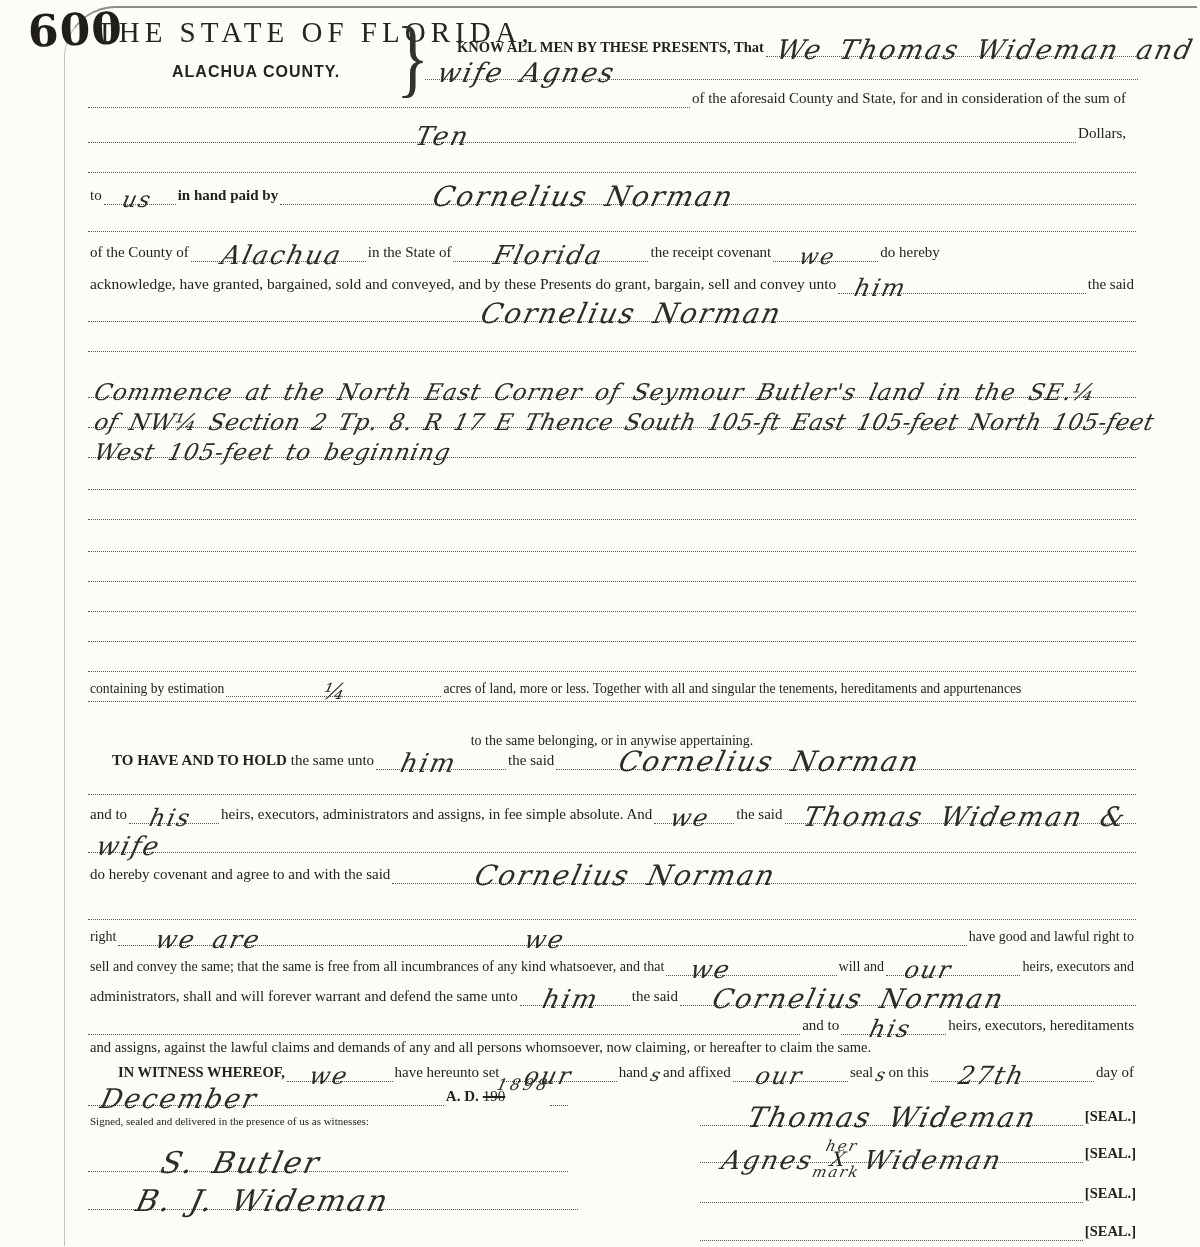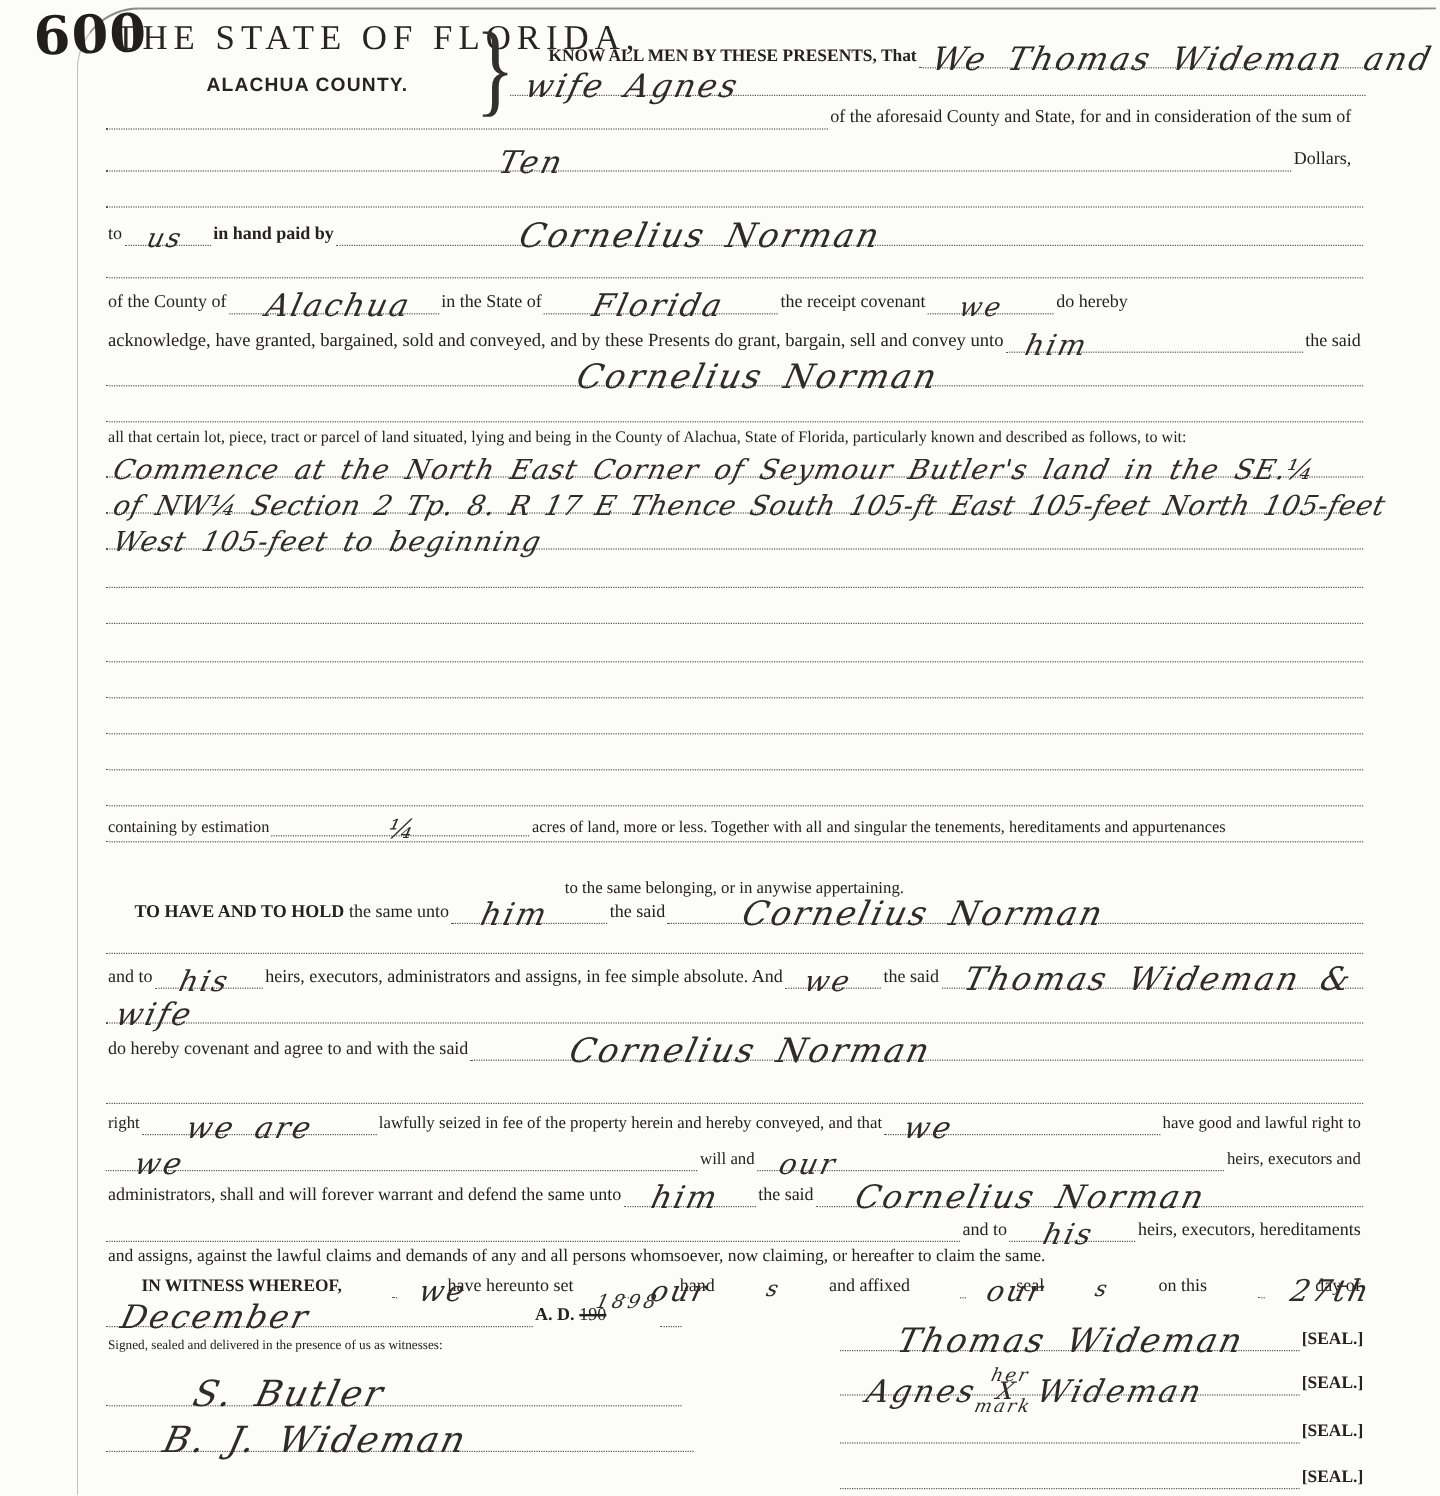--- a/index.html
+++ b/index.html
@@ -120,23 +120,20 @@
   <div class="row" style="top:289px;left:88px;width:1048px;height:33px;">
     <span class="bl grow">
       <span class="hw" style="left:390px;font-size:28px;">Cornelius Norman</span>
     </span>
   </div>
 
   <div class="row" style="top:335px;left:88px;width:1048px;height:17px;">
     <span class="bl grow"></span>
   </div>
 
-  <div class="row" style="top:355px;left:88px;width:1048px;height:17px;">
-    <span class="pt" style="font-size:13.4px;">all that certain lot, piece, tract or parcel of land situated, lying and being in the County of Alachua, State of Florida, particularly known and described as follows, to wit:</span>
-  </div>
 
   <div class="row" style="top:365px;left:88px;width:1048px;height:33px;">
     <span class="bl grow">
       <span class="hw" style="left:4px;font-size:23px;letter-spacing:1px;word-spacing:5px;">Commence at the North East Corner of Seymour Butler's land in the SE.¼</span>
     </span>
   </div>
   <div class="row" style="top:395px;left:88px;width:1048px;height:33px;">
     <span class="bl grow">
       <span class="hw" style="left:4px;font-size:23px;letter-spacing:0.5px;word-spacing:4px;">of NW¼ Section 2 Tp. 8.  R 17 E Thence South 105-ft East 105-feet North 105-feet</span>
     </span>
@@ -229,28 +226,28 @@
 
   <div class="row" style="top:903px;left:88px;width:1048px;height:17px;">
     <span class="bl grow"></span>
   </div>
 
   <div class="row" style="top:913px;left:88px;width:1048px;height:33px;font-size:14px;">
     <span class="pt">right</span>
     <span class="bl" style="flex:0.85 1 0;">
       <span class="hw" style="left:35px;font-size:25px;">we are</span>
     </span>
-    <span class="pt">lawfully seized in fee of the property herein and hereby conveyed, and that</span>
     <span class="bl" style="flex:1 1 0;">
       <span class="hw" style="left:14px;font-size:25px;">we</span>
     </span>
     <span class="pt">have good and lawful right to</span>
   </div>
 
   <div class="row" style="top:943px;left:88px;width:1048px;height:33px;font-size:14px;">
+    <span class="pt">sell and convey the same; that the same is free from all incumbrances of any kind whatsoever, and that</span>
     <span class="bl" style="flex:0.95 1 0;">
       <span class="hw" style="left:22px;font-size:25px;">we</span>
     </span>
     <span class="pt">will and</span>
     <span class="bl" style="flex:0.75 1 0;">
       <span class="hw" style="left:16px;font-size:24px;">our</span>
     </span>
     <span class="pt">heirs, executors and</span>
   </div>
 
@@ -271,21 +268,21 @@
     <span class="bl" style="width:105px;">
       <span class="hw" style="left:26px;font-size:24px;">his</span>
     </span>
     <span class="pt">heirs, executors, hereditaments</span>
   </div>
 
   <div class="row" style="top:1040px;left:88px;width:1048px;height:17px;">
     <span class="pt" style="font-size:14.6px;">and assigns, against the lawful claims and demands of any and all persons whomsoever, now claiming, or hereafter to claim the same.</span>
   </div>
 
-  <div class="row" style="top:1049px;left:88px;width:1048px;height:33px;gap:40px;">
+  <div class="row" style="top:1049px;left:88px;width:1048px;height:33px;">
     <span class="pt b" style="margin-left:28px;font-size:14.5px;">IN WITNESS WHEREOF,</span>
     <span class="bl" style="width:110px;">
       <span class="hw" style="left:20px;font-size:24px;">we</span>
     </span>
     <span class="pt">have hereunto set</span>
     <span class="bl" style="width:120px;">
       <span class="hw" style="left:20px;font-size:24px;">our</span>
     </span>
     <span class="pt">hand</span>
     <span class="hwi">s</span>

